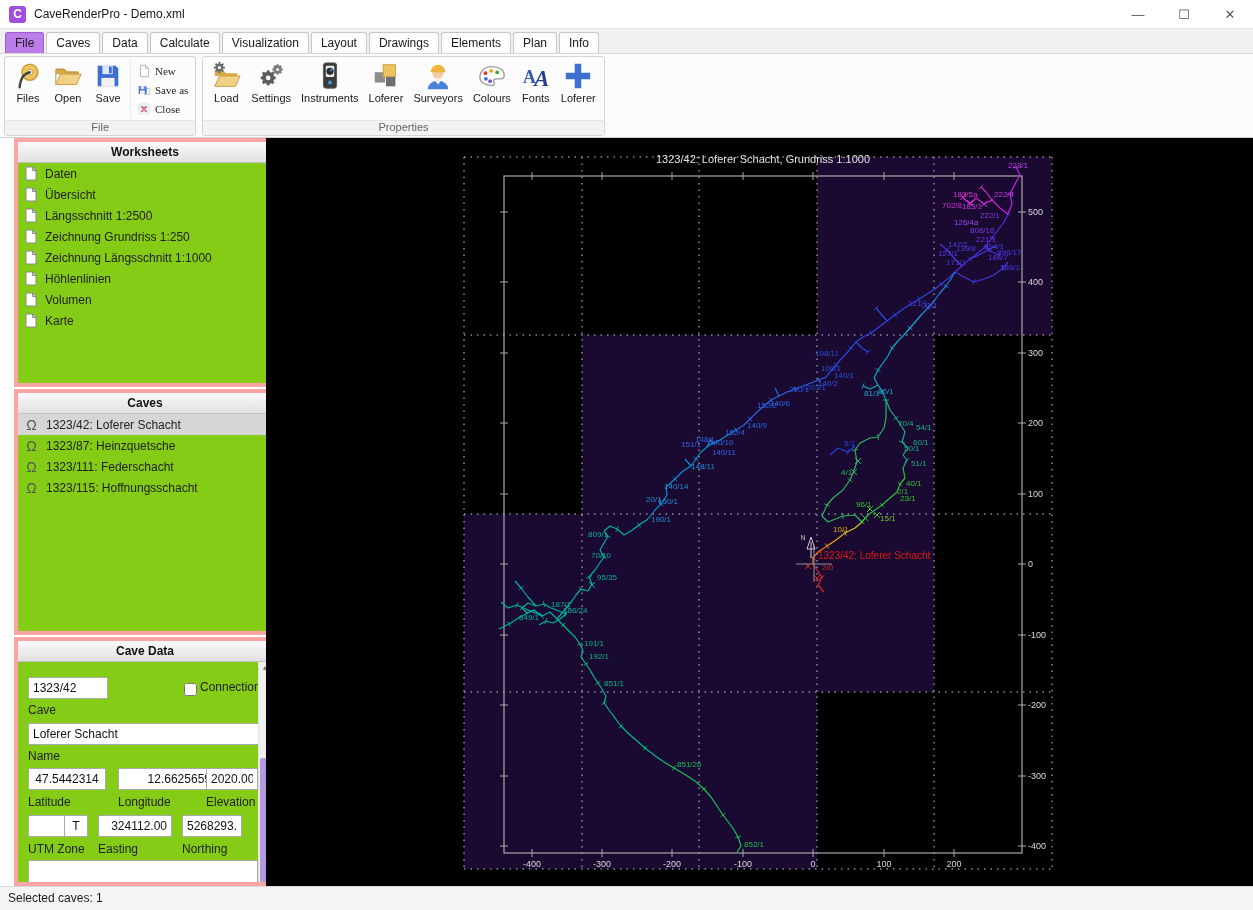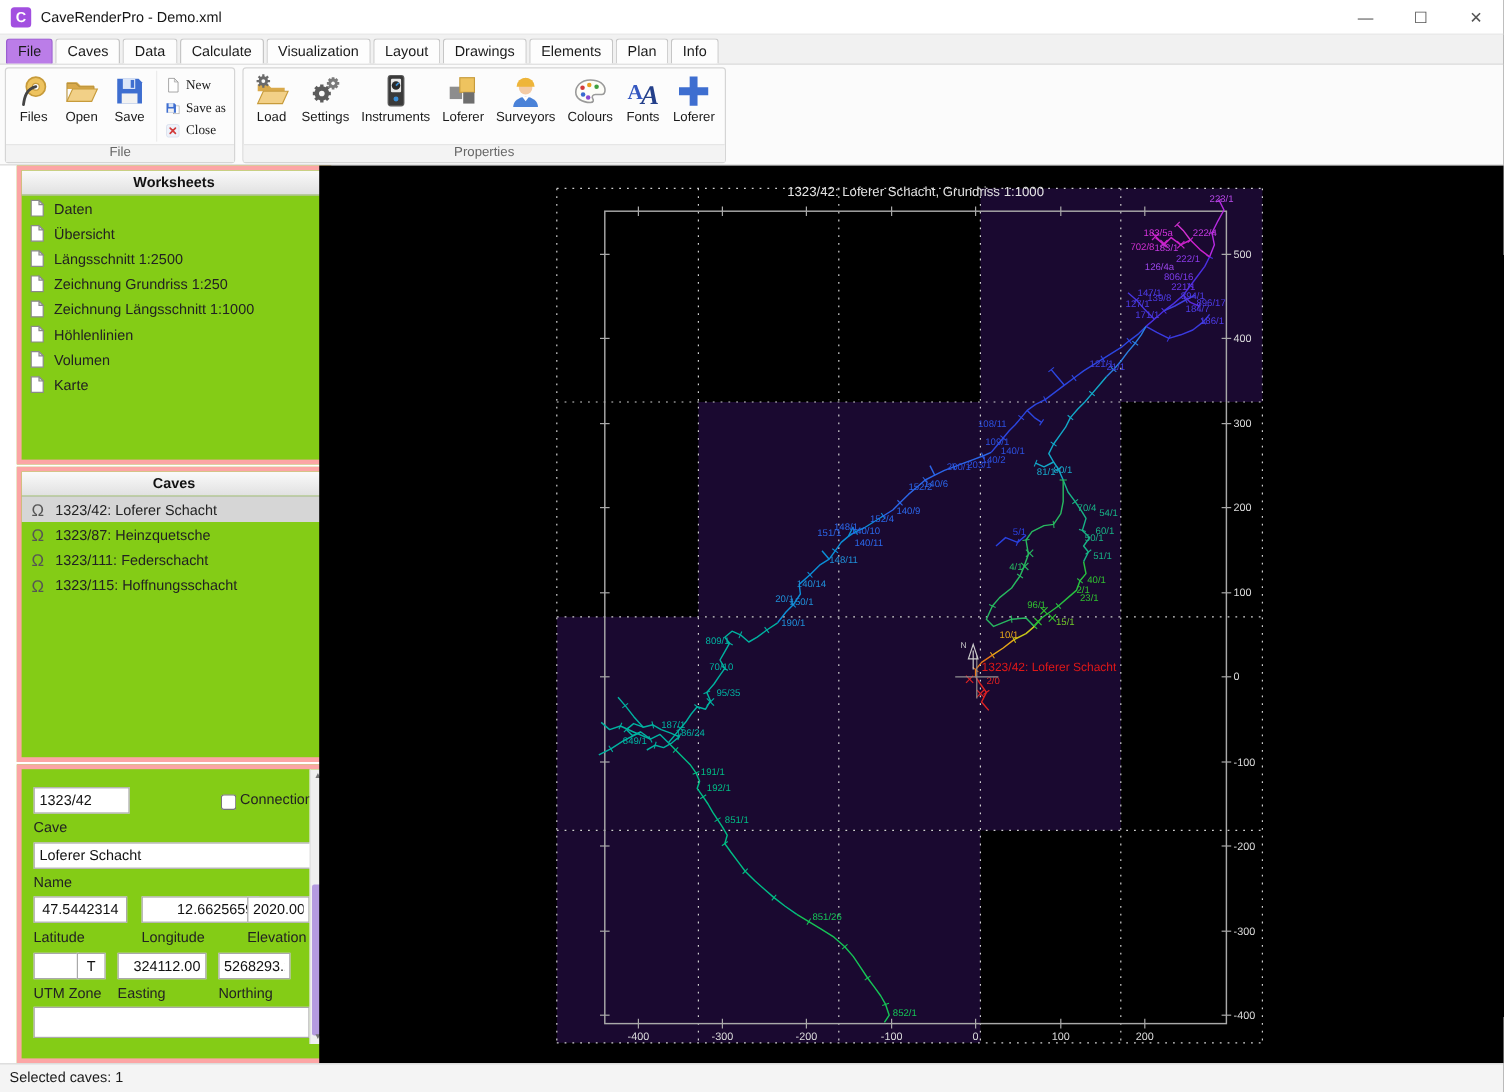--- a/index.html
+++ b/index.html
@@ -321,20 +321,21 @@
             <span>1323/111: Federschacht</span>
           </div>
           <div class="list-item">
             <span class="omega">Ω</span>
             <span>1323/115: Hoffnungsschacht</span>
           </div>
         </div>
     </div>
 
     <div class="panel" style="top:499px;height:249px;">
+      <div class="panel-header">Cave Data</div>
       <div class="cave-form">
         <input class="fld" style="left: 10px; top: 15px; width: 80px;" value="1323/42">
         <input type="checkbox" class="chk" style="left: 162px; top: 18px;">
         <span class="flabel" style="left:182px;top:18px;">Connection</span>
         <span class="flabel" style="left:10px;top:41px;">Cave</span>
 
         <input class="fld" style="left: 10px; top: 61px; width: 238px;" value="Loferer Schacht">
         <span class="flabel" style="left:10px;top:87px;">Name</span>
 
         <input class="fld num" style="left: 10px; top: 106px; width: 78px; text-align: center;" value="47.5442314">

